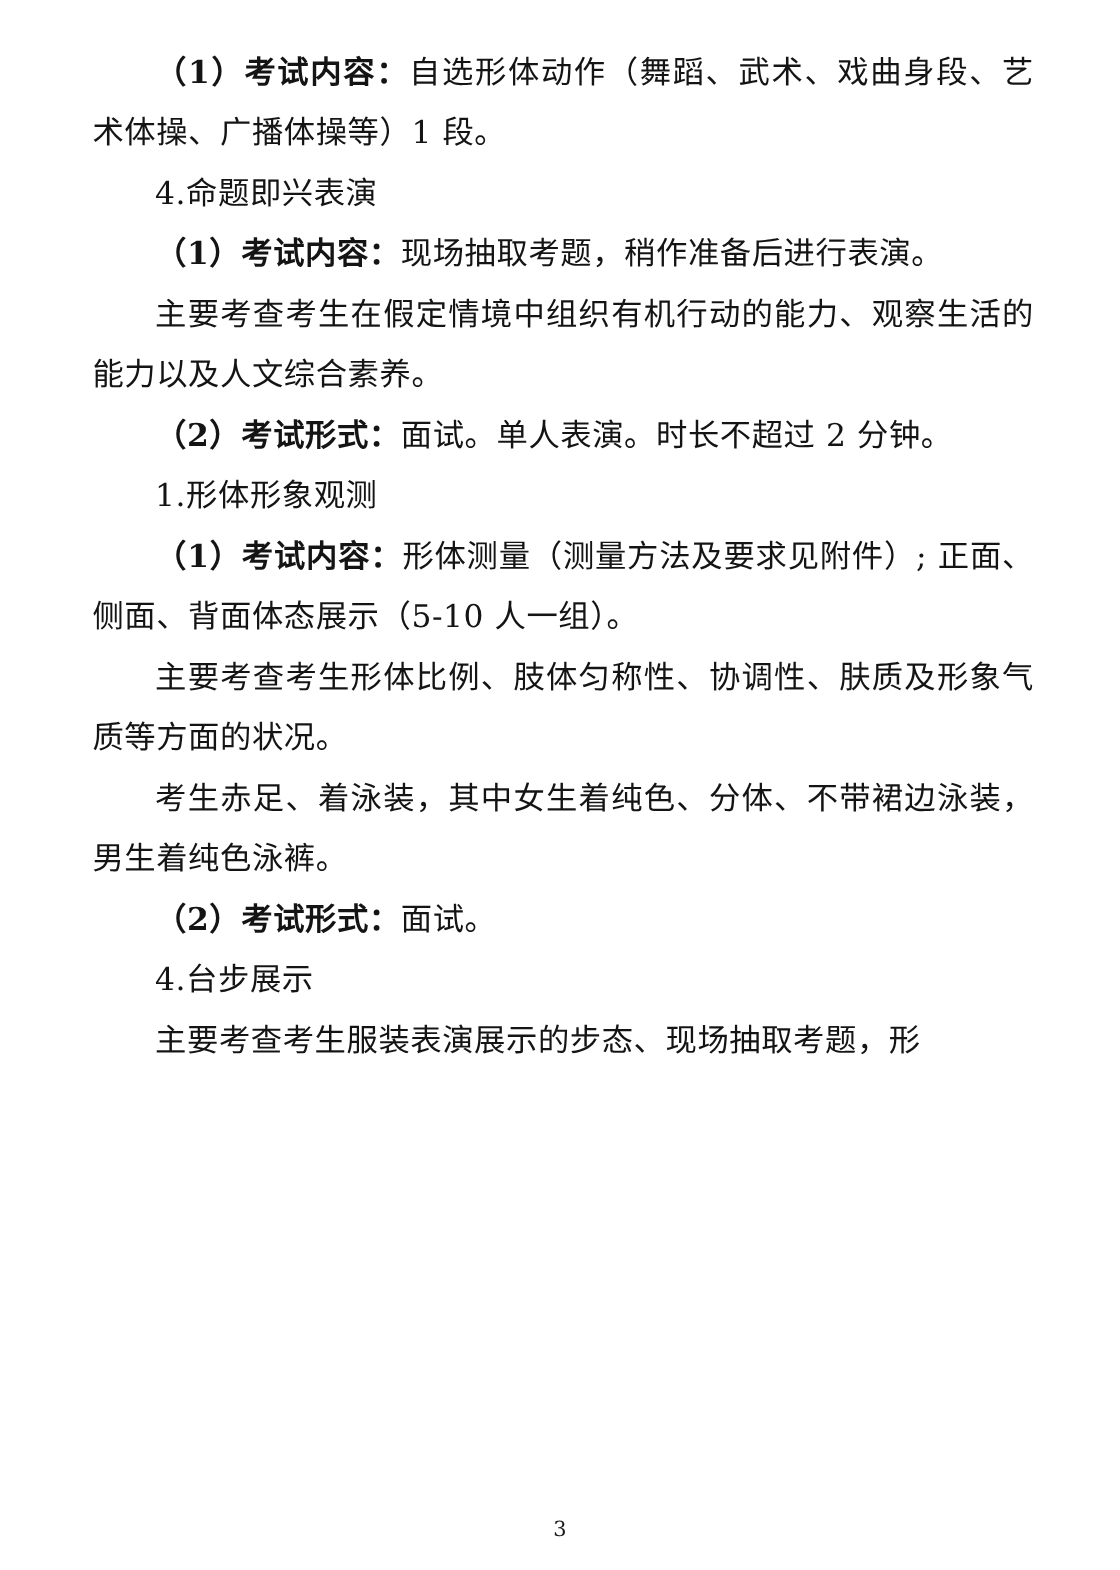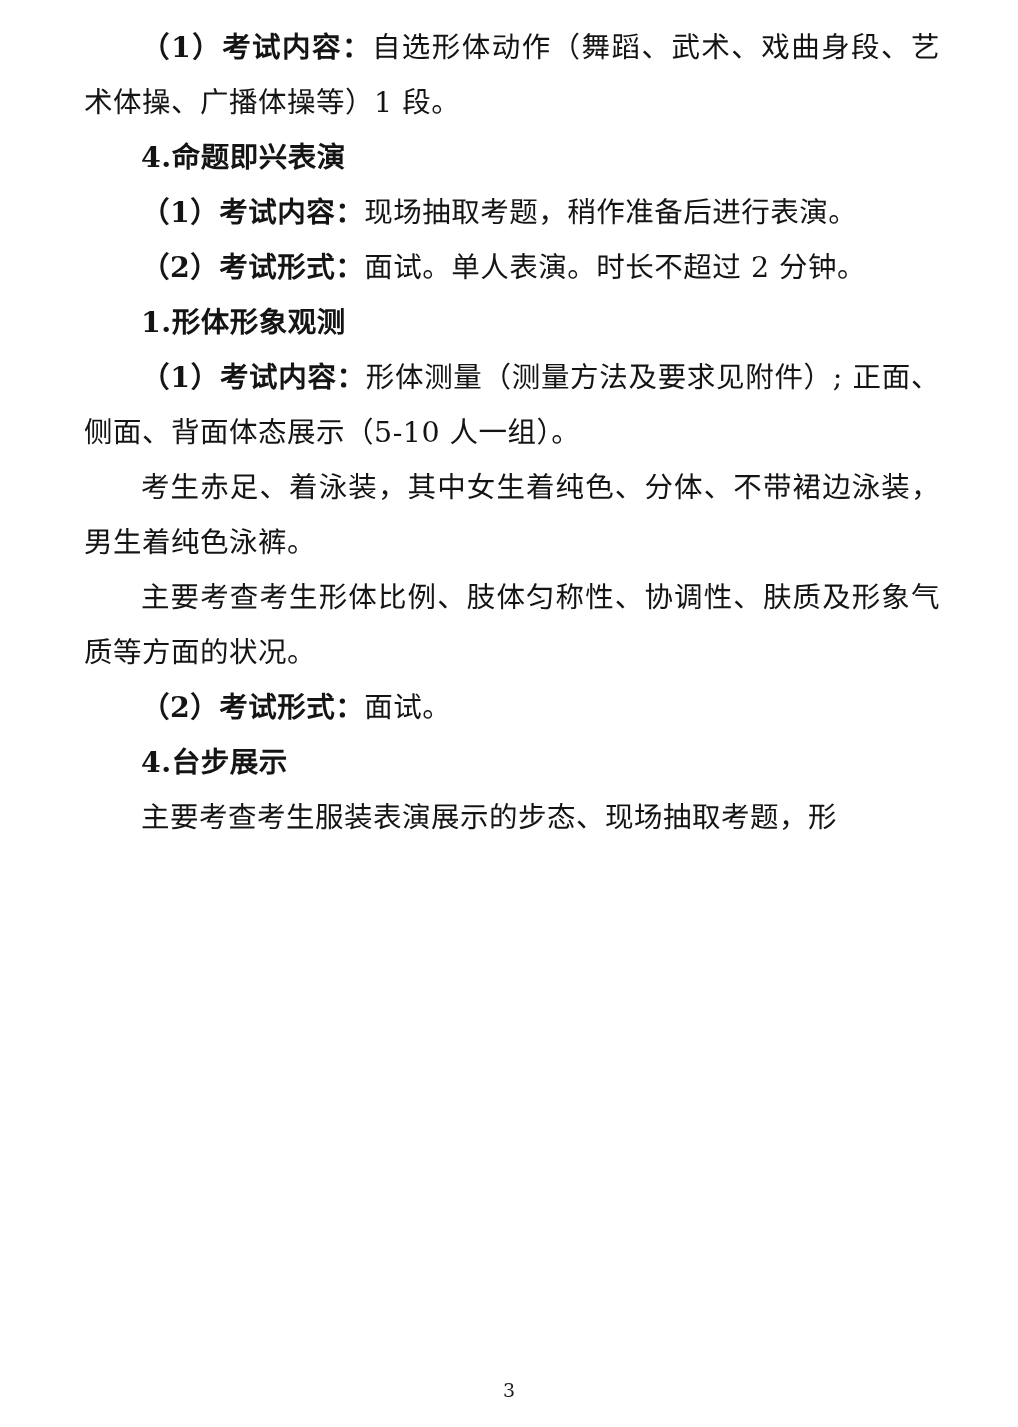--- a/index.html
+++ b/index.html
@@ -16,39 +16,39 @@
     color: #141414;
     overflow: hidden;
   }
   .page {
     position: absolute;
     left: 0;
     top: 0;
     width: 1018px;
     height: 1427px;
     box-sizing: border-box;
-    padding: 20px 78px 0 84px;
+    padding: 38px 78px 0 84px;
   }
   .doc-body {
     font-size: 28.5px;
     line-height: 55px;
     letter-spacing: 0.5px;
     text-align: justify;
     text-justify: inter-ideograph;
   }
   .para {
     margin: 0;
     text-indent: 2em;
     white-space: normal;
   }
   .para .lead {
     font-weight: 700;
   }
   .para.heading {
-    font-weight: 700;
+    font-weight: 400;
     text-indent: 2em;
   }
   .para.section-heading {
     font-weight: 700;
     text-indent: 2em;
     margin-top: 26px;
   }
   .page-number {
     position: absolute;
     left: 0;
@@ -77,40 +77,43 @@
 
 
     <p class="para heading">
       <span>4.命题即兴表演</span>
     </p>
 
     <p class="para">
       <span class="lead">（1）考试内容：</span><span>现场抽取考题，稍作准备后进行表演。</span>
     </p>
 
+    <p class="para">
+      <span>主要考查考生在假定情境中组织有机行动的能力、观察生活的能力以及人文综合素养。</span>
+    </p>
 
     <p class="para">
       <span class="lead">（2）考试形式：</span><span>面试。单人表演。时长不超过 2 分钟。</span>
     </p>
 
 
     <p class="para heading">
       <span>1.形体形象观测</span>
     </p>
 
     <p class="para">
       <span class="lead">（1）考试内容：</span><span>形体测量（测量方法及要求见附件）; 正面、侧面、背面体态展示（5-10 人一组）。</span>
     </p>
 
     <p class="para">
-      <span>考生赤足、着泳装，其中女生着纯色、分体、不带裙边泳装，男生着纯色泳裤。</span>
+      <span>主要考查考生形体比例、肢体匀称性、协调性、肤质及形象气质等方面的状况。</span>
     </p>
 
     <p class="para">
-      <span>主要考查考生形体比例、肢体匀称性、协调性、肤质及形象气质等方面的状况。</span>
+      <span>考生赤足、着泳装，其中女生着纯色、分体、不带裙边泳装，男生着纯色泳裤。</span>
     </p>
 
     <p class="para">
       <span class="lead">（2）考试形式：</span><span>面试。</span>
     </p>
 
     <p class="para heading">
       <span>4.台步展示</span>
     </p>
 

